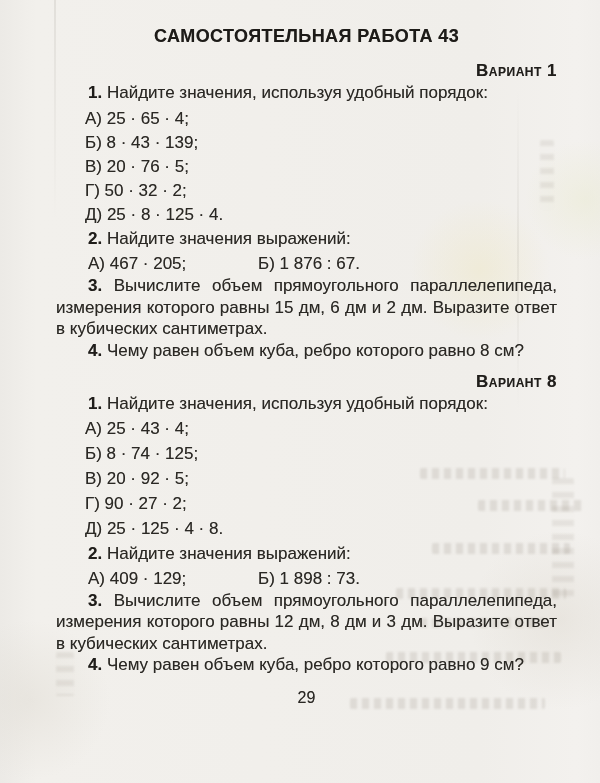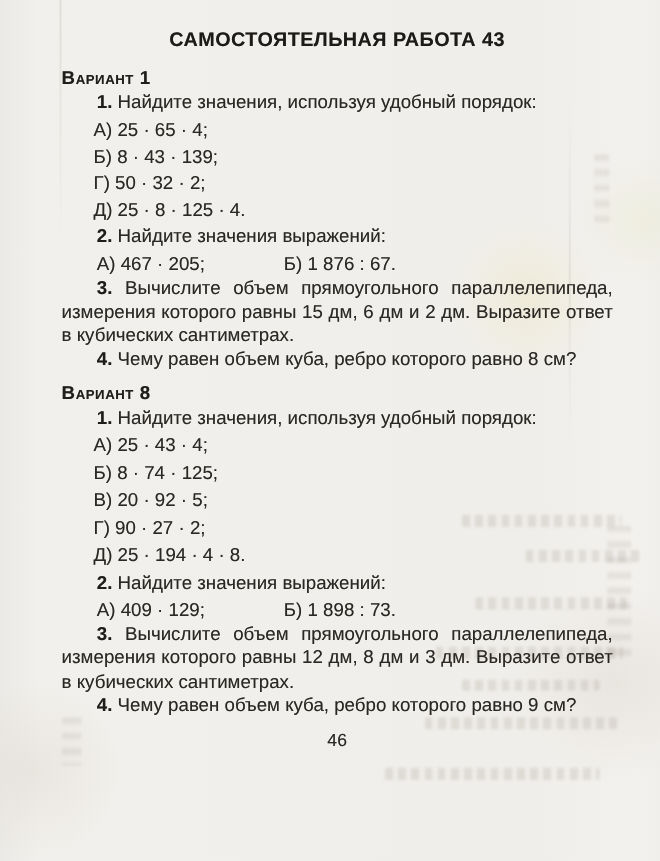--- a/index.html
+++ b/index.html
@@ -37,21 +37,21 @@
     letter-spacing: 0.4px;
     color: #1d1b18;
     text-shadow: 0 0 0.5px rgba(40,36,30,0.55);
   }
   .variant-heading {
     margin: 0;
     font-size: 17px;
     line-height: 22px;
     font-weight: bold;
     font-variant: small-caps;
-    text-align: left;
+    text-align: right;
     letter-spacing: 0.5px;
     color: #201e1b;
     text-shadow: 0 0 0.5px rgba(40,36,30,0.5);
   }
   .vh1 { margin-top: 12px; }
   .vh2 { margin-top: 9px; }
   p.task {
     margin: 0;
     font-size: 17px;
     line-height: 22px;
@@ -159,20 +159,21 @@
     <section>
       <h2 class="variant-heading vh1">Вариант 1</h2>
 
       <p class="task indent tp1">
         <b class="tnum">1.</b>
         <span>Найдите значения, используя удобный порядок:</span>
       </p>
       <ul class="expr-list">
         <li>А) 25 · 65 · 4;</li>
         <li>Б) 8 · 43 · 139;</li>
+        <li>В) 20 · 76 · 5;</li>
         <li>Г) 50 · 32 · 2;</li>
         <li>Д) 25 · 8 · 125 · 4.</li>
       </ul>
 
       <p class="task indent t2-1">
         <b class="tnum">2.</b>
         <span>Найдите значения выражений:</span>
       </p>
       <div class="two-col mt2">
         <span class="col-a">А) 467 · 205;</span>
@@ -195,21 +196,21 @@
 
       <p class="task indent t1-2">
         <b class="tnum">1.</b>
         <span>Найдите значения, используя удобный порядок:</span>
       </p>
       <ul class="expr-list v2">
         <li>А) 25 · 43 · 4;</li>
         <li>Б) 8 · 74 · 125;</li>
         <li>В) 20 · 92 · 5;</li>
         <li>Г) 90 · 27 · 2;</li>
-        <li>Д) 25 · 194 · 4 · 8.</li>
+        <li>Д) 25 · 125 · 4 · 8.</li>
       </ul>
 
       <p class="task indent t2-2">
         <b class="tnum">2.</b>
         <span>Найдите значения выражений:</span>
       </p>
       <div class="two-col mt2">
         <span class="col-a">А) 409 · 129;</span>
         <span class="col-b">Б) 1 898 : 73.</span>
       </div>
@@ -218,16 +219,16 @@
         <b class="tnum">3.</b>
         <span>Вычислите объем прямоугольного параллелепипеда, из­мерения которого равны 12 дм, 8 дм и 3 дм. Выразите ответ в ку­бических сантиметрах.</span>
       </p>
 
       <p class="task indent t4-2">
         <b class="tnum">4.</b>
         <span>Чему равен объем куба, ребро которого равно 9 см?</span>
       </p>
     </section>
 
-    <p class="page-footer">46</p>
+    <p class="page-footer">29</p>
 
   </div>
 </div>
 
 </body></html>

